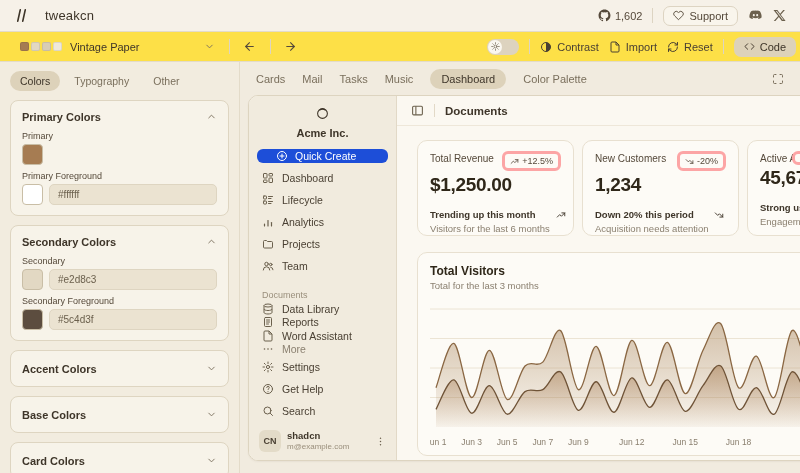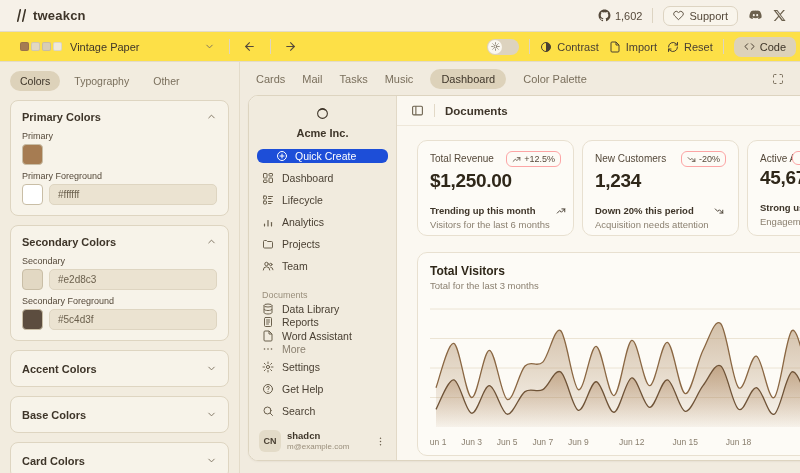--- a/index.html
+++ b/index.html
@@ -5,21 +5,21 @@
   * { margin:0; padding:0; box-sizing:border-box; }
   html,body { width:800px; height:473px; overflow:hidden; }
   body { font-family:"Liberation Sans", sans-serif; color:#3e3529; background:#f1ebdf; }
   .app { position:relative; width:800px; height:473px; overflow:hidden; display:flex; flex-direction:column; }
 
   svg.ic { display:block; flex:none; }
 
   
   .topbar { height:32px; flex:none; display:flex; align-items:center; justify-content:space-between;
             padding:0 14px; background:#f6f1e8; border-bottom:1px solid #e3dbc9; }
-  .brand { display:flex; align-items:center; gap:4px; font-size:13px; font-weight:bold; letter-spacing:.2px; }
+  .brand { display:flex; align-items:center; gap:16px; font-size:13px; font-weight:normal; letter-spacing:.2px; }
   .topbar-right { display:flex; align-items:center; gap:10px; }
   .stars { display:flex; align-items:center; gap:4px; font-size:11px; color:#55493a; }
   .vdiv { width:1px; height:15px; background:#ddd4c2; }
   .support-btn { display:flex; align-items:center; gap:5px; font-size:11px; color:#55493a;
                  border:1px solid #ddd4c2; border-radius:7px; padding:3px 9px; background:#f9f5ec; }
   .icon-btn { color:#6b604d; display:flex; align-items:center; }
 
   
   .toolbar { height:30px; flex:none; display:flex; align-items:center; justify-content:space-between;
              padding:0 4px 0 14px; background:#fde047; border-bottom:1px solid #e3dbc9; }
@@ -90,21 +90,21 @@
                  border-bottom:1px solid #eee7d9; color:#3e3529; }
   .demo-header .vdiv { height:13px; background:#e2d9c7; }
   .demo-title { font-size:11.5px; font-weight:bold; }
   .demo-body { padding:14px 0 0 20px; }
   .stats-row { display:flex; gap:8px; }
   .stat-card { position:relative; width:157px; flex:none; background:#fdfbf6; border:1px solid #e8e0d0;
                border-radius:10px; padding:10px 12px; height:96px; }
   .stat-top { display:flex; align-items:flex-start; justify-content:space-between; }
   .stat-title { font-size:10px; color:#55493a; padding-top:2px; }
   .badge { display:flex; align-items:center; gap:3px; font-size:9px; color:#55493a;
-           border:1px solid #fca5a5; border-radius:6px; padding:2px 5px; background:#fdfbf6; }
+           border:3px solid #fca5a5; border-radius:6px; padding:2px 5px; background:#fdfbf6; }
   .stat-card.clipped .badge { position:absolute; left:44px; top:10px; min-width:40px; min-height:14px; }
   .stat-value { font-size:19px; font-weight:bold; letter-spacing:-.3px; margin-top:3px; color:#2f2719; }
   .stat-foot { margin-top:12px; line-height:1.45; white-space:nowrap; }
   .foot-main { font-size:9.5px; font-weight:bold; color:#3e3529; display:flex; align-items:center; gap:20px; }
   .foot-sub { font-size:9.5px; color:#8b8070; }
   .chart-card { margin-top:16px; width:487px; background:#fdfbf6; border:1px solid #e8e0d0;
                 border-radius:10px; padding:11px 12px 6px; height:204px; }
   .chart-title { font-size:12px; font-weight:bold; color:#2f2719; }
   .chart-sub { font-size:9.5px; color:#8b8070; margin-top:2px; }
   .chart-wrap { margin-top:8px; }

